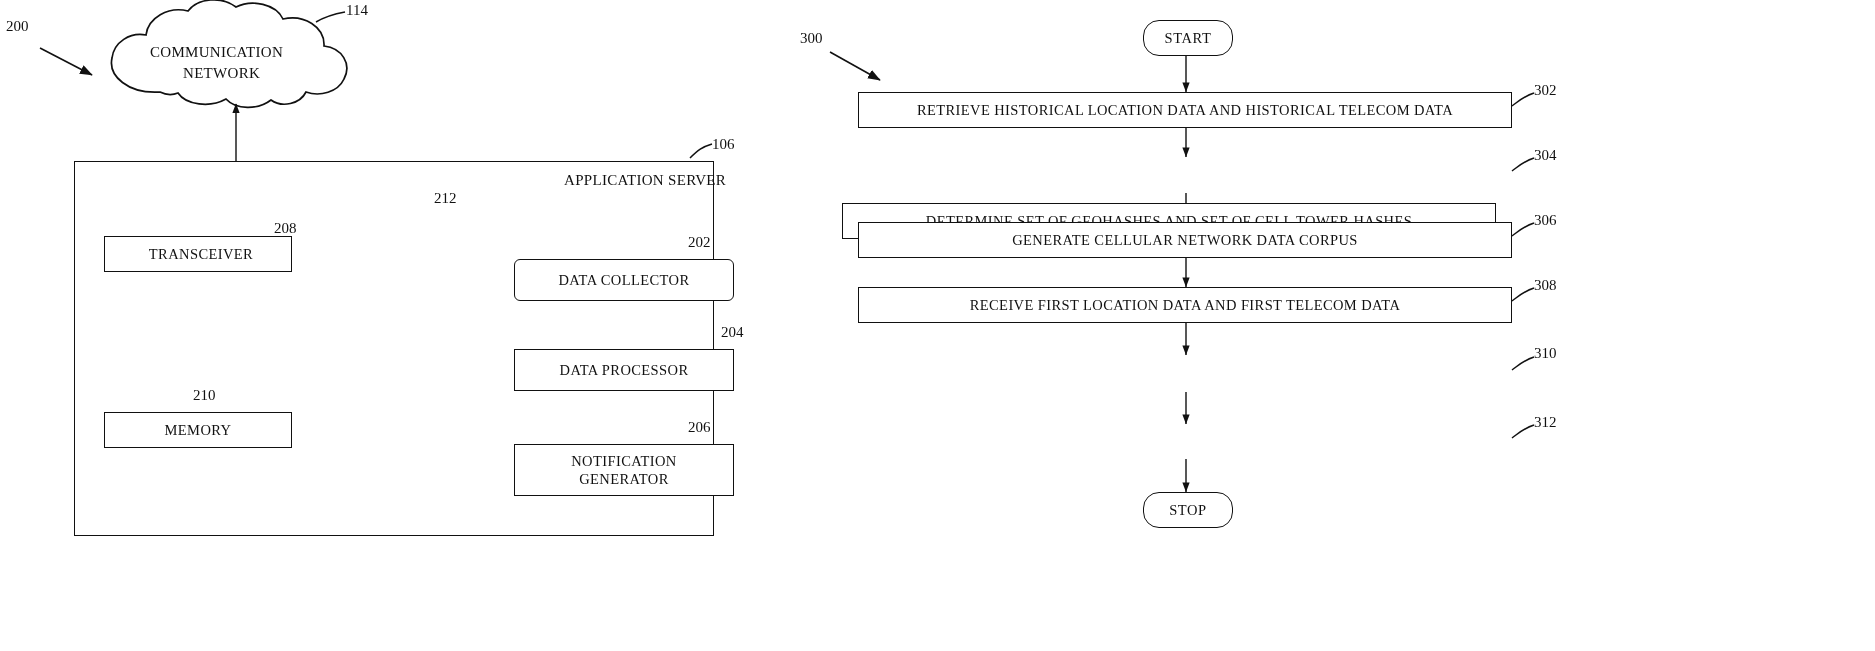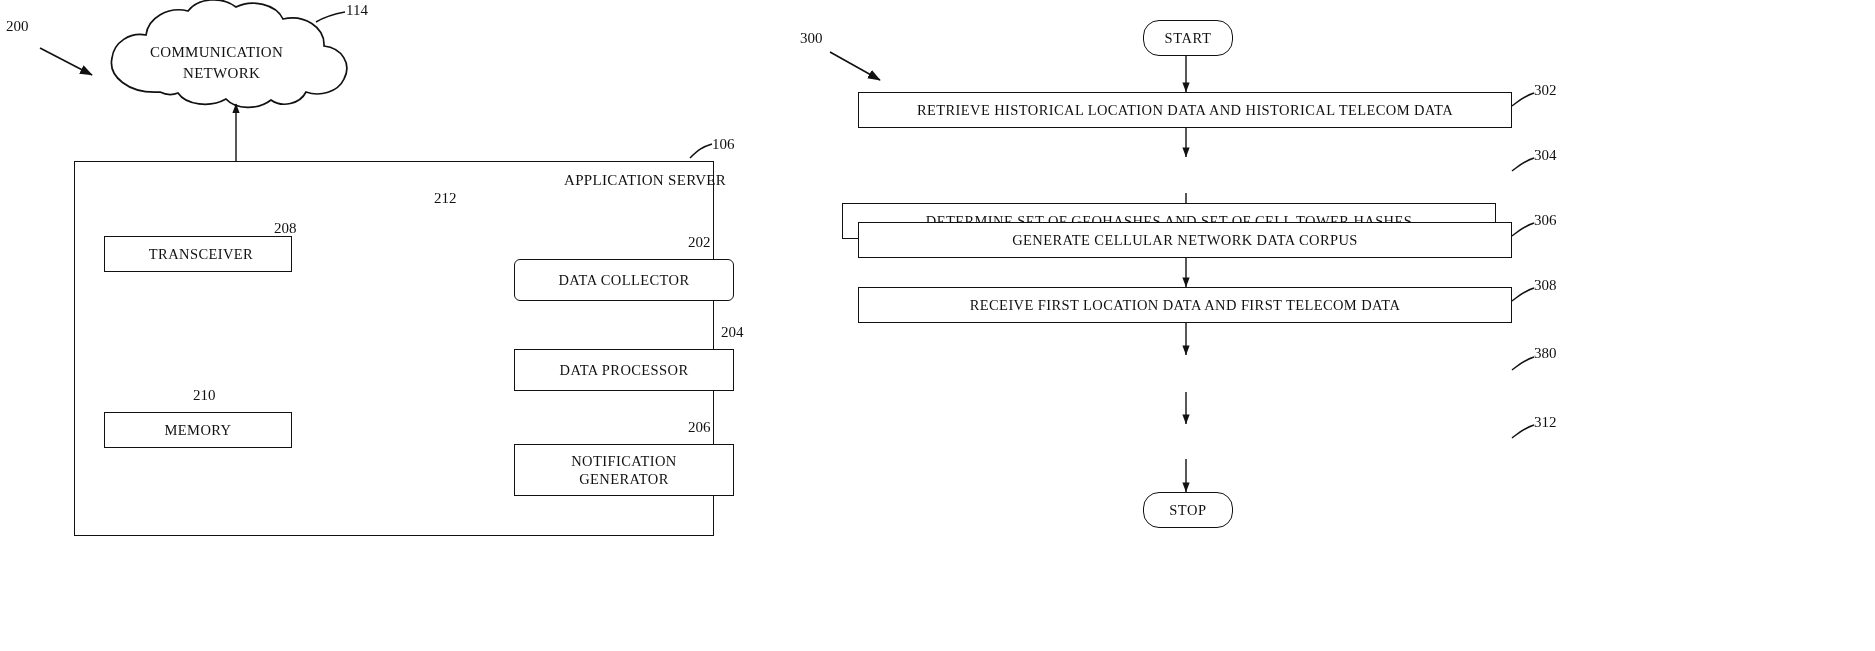--- a/index.html
+++ b/index.html
@@ -135,19 +135,19 @@
 
   <div class="box" style="left:842px;top:157px;width:654px;height:36px;margin-top:46px;">DETERMINE SET OF GEOHASHES AND SET OF CELL TOWER HASHES</div>
   <div class="refnum" style="left:1534px;top:147px;">304</div>
 
   <div class="box" style="left:858px;top:222px;width:654px;height:36px;">GENERATE CELLULAR NETWORK DATA CORPUS</div>
   <div class="refnum" style="left:1534px;top:212px;">306</div>
 
   <div class="box" style="left:858px;top:287px;width:654px;height:36px;">RECEIVE FIRST LOCATION DATA AND FIRST TELECOM DATA</div>
   <div class="refnum" style="left:1534px;top:277px;">308</div>
 
-  <div class="refnum" style="left:1534px;top:345px;">380</div>
+  <div class="refnum" style="left:1534px;top:345px;">310</div>
 
   <div class="refnum" style="left:1534px;top:414px;">312</div>
 
   <div class="term" style="left:1143px;top:492px;width:88px;height:34px;">STOP</div>
 
 </div>
 
 </body></html>

